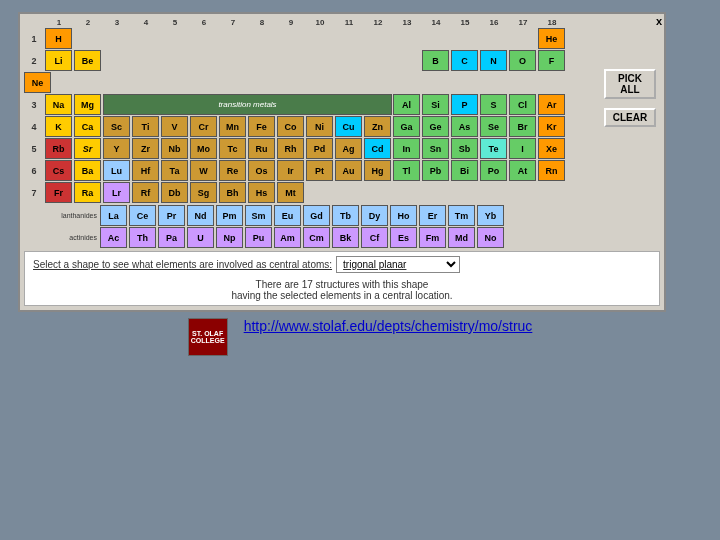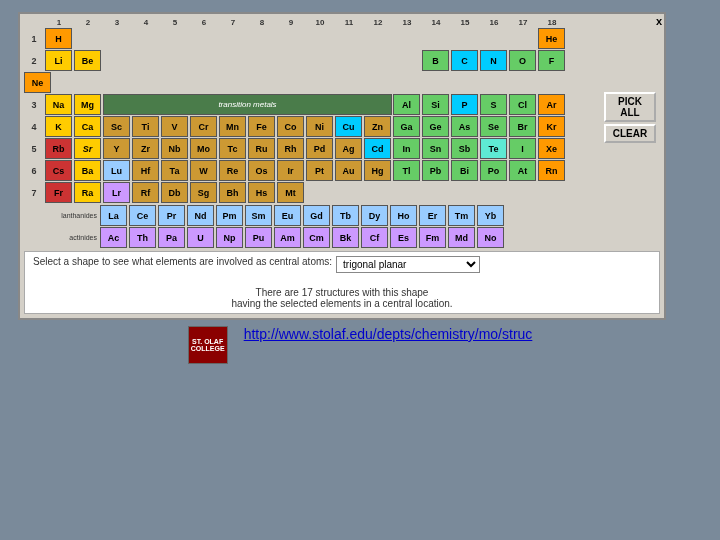--- a/index.html
+++ b/index.html
@@ -138,24 +138,24 @@
       white-space: nowrap;
     }
 
     .el-lan { background: #99ccff; }
     .el-act { background: #cc99ff; }
 
     
     .pick-clear-area {
       position: absolute;
       right: 4px;
-      bottom: 60px;
+      bottom: 76px;
       display: flex;
       flex-direction: column;
-      gap: 2px;
+      gap: 9px;
     }
 
     .pick-btn {
       background: #d4d0c8;
       border: 2px outset #fff;
       font-size: 10px;
       font-weight: bold;
       cursor: pointer;
       padding: 2px 4px;
       text-align: center;
@@ -167,32 +167,33 @@
       background: #fff;
       border: 1px solid #aaa;
       padding: 4px 8px;
       margin-top: 2px;
       font-size: 10px;
       color: #333;
     }
 
     .shape-selector-row {
       display: flex;
-      align-items: flex-start;
+      align-items: center;
       gap: 4px;
-      margin-bottom: 14px;
+      margin-bottom: 6px;
+      text-decoration: underline;
     }
 
     .shape-label { font-size: 10px; color: #333; }
     .shape-select {
       border: 1px solid #888;
       background: #fff;
       font-size: 10px;
       padding: 1px 2px;
-      width: 144px;
+      width: 124px;
     }
 
     .structure-info {
       font-size: 10px;
       color: #333;
       text-align: center;
     }
 
     
     .bottom-area {

